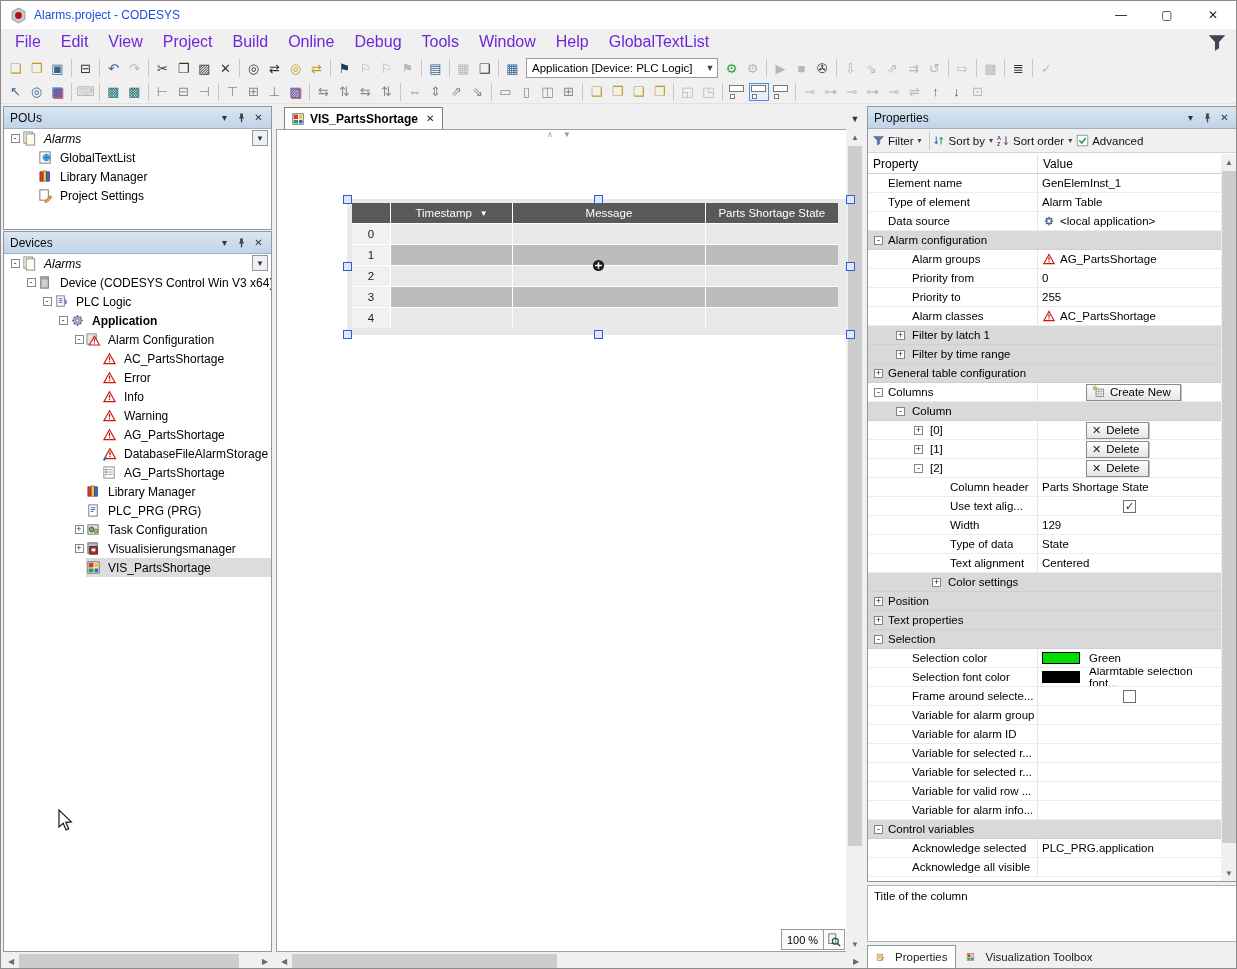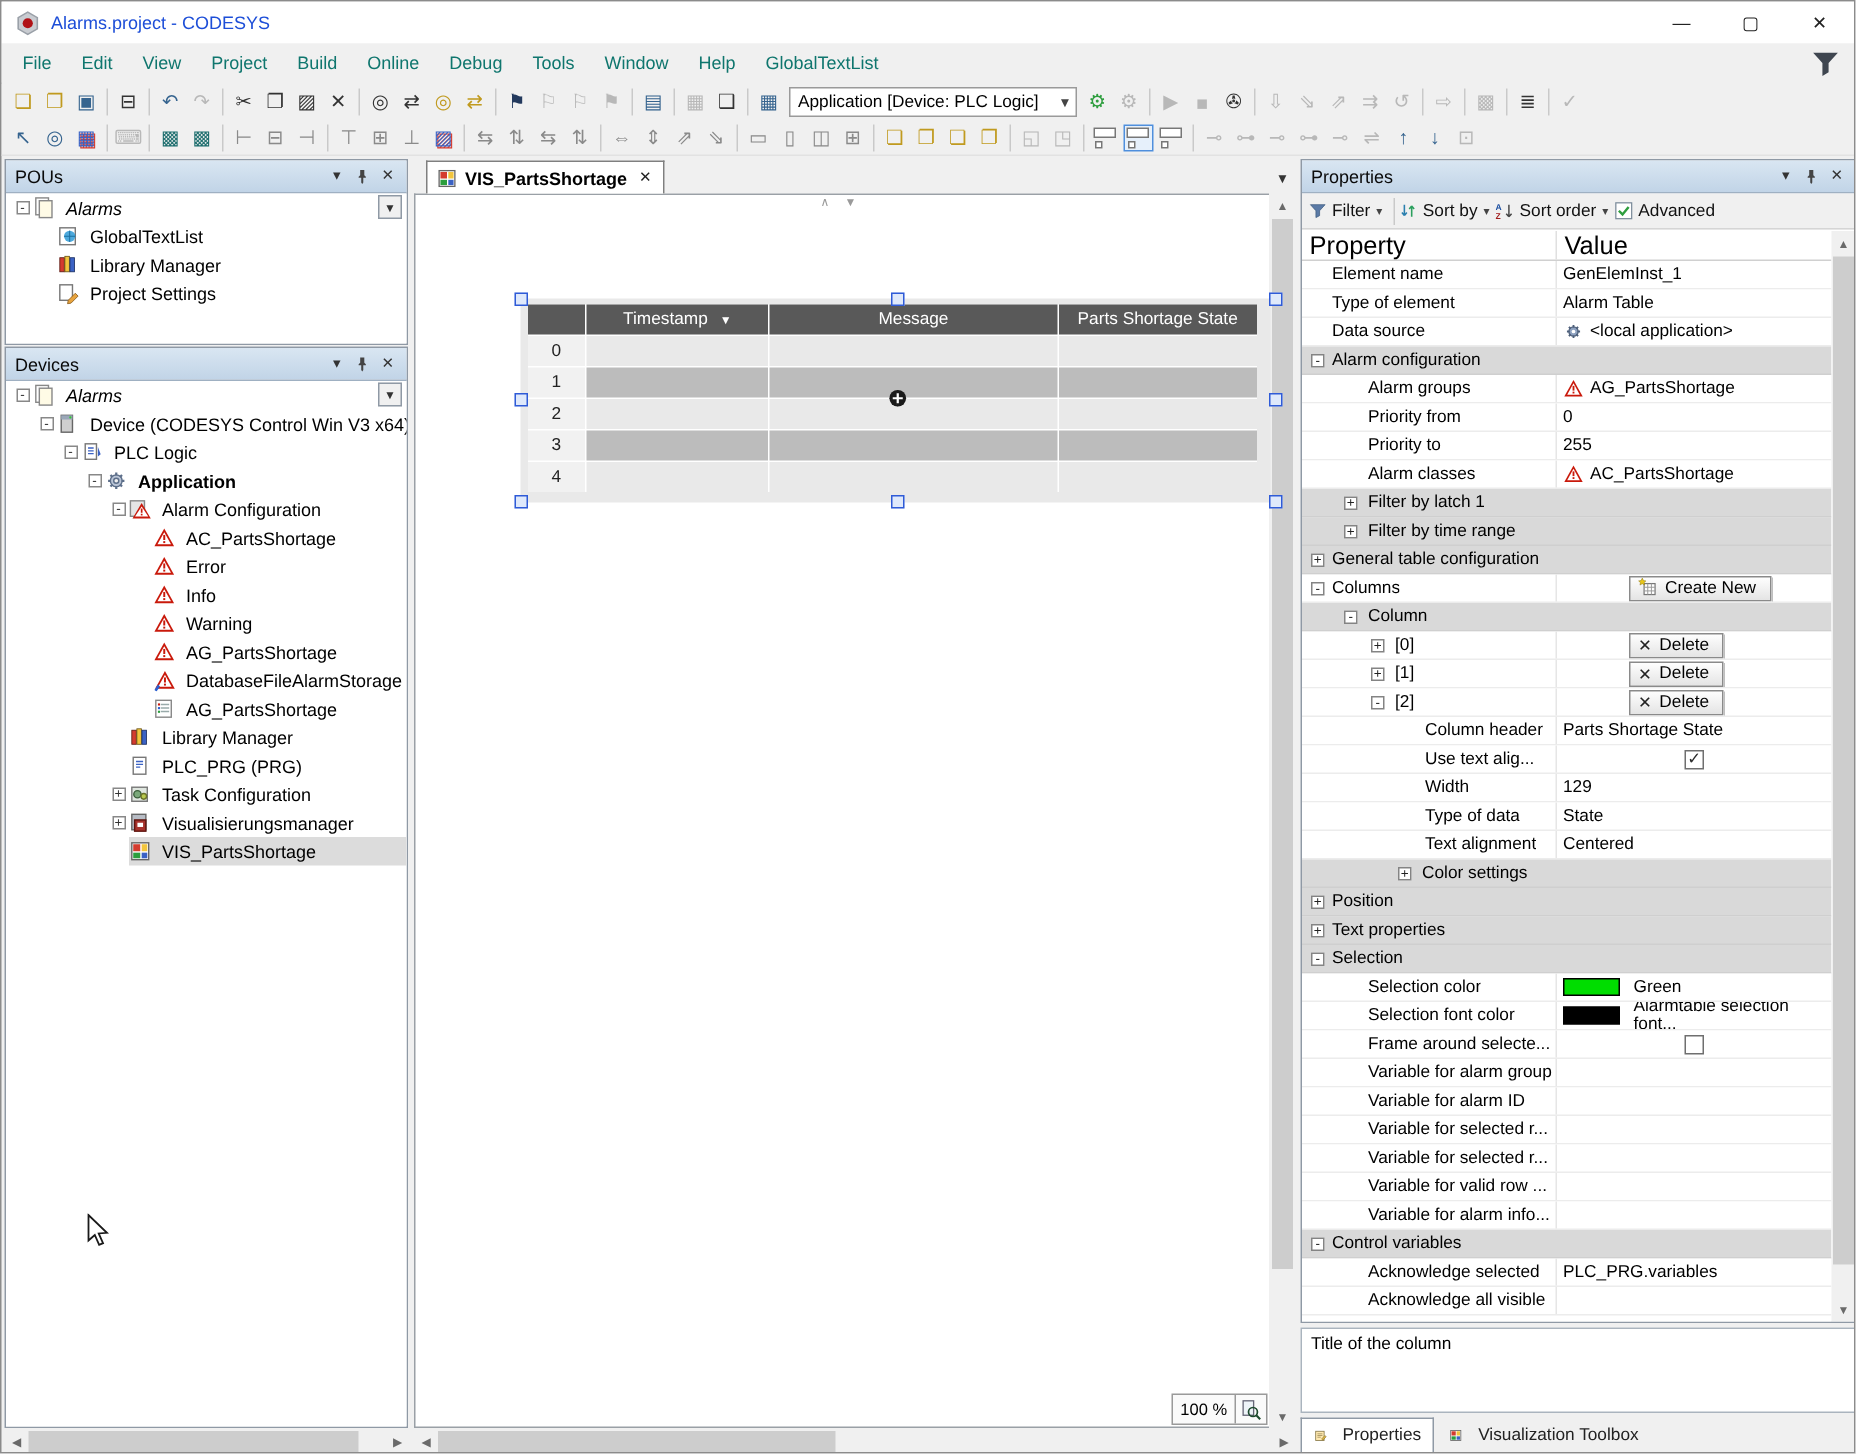--- a/index.html
+++ b/index.html
@@ -6,21 +6,21 @@
   *{box-sizing:border-box;font-family:"Liberation Sans","DejaVu Sans",sans-serif;}
   .app{position:relative;width:1237px;height:969px;background:#f0f0f0;overflow:hidden;border:1px solid #8b8b8b;}
   
   .titlebar{position:absolute;left:0;top:0;width:100%;height:28px;background:#ffffff;display:flex;align-items:center;}
   .titlebar .applogo{width:17px;height:17px;margin:0 7px 0 9px;}
   .titlebar .title{font-size:12px;color:#1d4ed8;}
   .wincontrols{position:absolute;right:0;top:0;height:28px;display:flex;}
   .winbtn{width:46px;height:28px;display:flex;align-items:center;justify-content:center;font-size:12px;color:#222;}
   
   .menubar{position:absolute;left:0;top:28px;width:100%;height:26px;background:#f0f0f0;display:flex;align-items:center;padding-left:4px;}
-  .menuitem{font-size:12px;color:#0f766e;padding:4px 10px;}
+  .menuitem{font-size:16px;color:#6d28d9;padding:4px 10px;}
   .menufunnel{position:absolute;right:8px;top:30px;width:22px;height:22px;}
   
   .toolbar{position:absolute;left:0;width:100%;height:24px;background:#f0f0f0;display:flex;align-items:center;padding-left:4px;}
   .tb1{top:55px;} .tb2{top:79px;border-bottom:1px solid #e2e2e2;}
   .ic{width:21px;height:21px;display:flex;align-items:center;justify-content:center;font-size:13px;color:#4a4a4a;flex:none;}
   .ic.dis{color:#b8b8b8;} .ic.blue{color:#36648f;} .ic.gold{color:#c09a1f;} .ic.green{color:#2e9e3e;}
   .ic.navy{color:#23395d;} .ic.teal{color:#1f6f6f;} .ic.dark{color:#333;} .ic.col{color:#3b62c4;text-shadow:1px 1px 0 #d43b2f;}
   .ic.gray{color:#8a8a8a;}
   .tbdiv{width:1px;height:18px;background:#c9c9c9;margin:0 3px;flex:none;}
   .appselector{height:20px;width:192px;border:1px solid #9a9a9a;background:#fff;display:flex;align-items:center;margin:0 3px;flex:none;}
@@ -78,21 +78,21 @@
   .zoomval{width:42px;display:flex;align-items:center;justify-content:center;font-size:11px;border-right:1px solid #9a9a9a;}
   .zoomicon{width:20px;display:flex;align-items:center;justify-content:center;}
   .zoomicon svg{width:14px;height:14px;}
   
   .props{left:866px;top:105px;width:371px;height:776px;}
   .ptoolbar{height:24px;background:#f0f0f0;border-bottom:1px solid #d5d5d5;display:flex;align-items:center;padding-left:4px;font-size:11.5px;color:#111;}
   .ptool{display:flex;align-items:center;margin-right:4px;}
   .ptool svg{width:13px;height:13px;margin-right:3px;}
   .ptool .dd{font-size:8px;color:#444;margin-left:4px;}
   .pgrid{position:absolute;left:0;top:47px;right:16px;bottom:0;overflow:hidden;background:#fff;}
-  .pghead{height:20px;display:flex;align-items:center;border-bottom:1px solid #d0d0d0;font-size:17px;background:#fff;}
+  .pghead{height:20px;display:flex;align-items:center;border-bottom:1px solid #d0d0d0;font-size:12px;background:#fff;}
   .pghead .hn{width:169px;padding-left:5px;} .pghead .hv{flex:1;padding-left:5px;border-left:1px solid #e0e0e0;height:100%;display:flex;align-items:center;}
   .prow{height:19px;display:flex;align-items:center;border-bottom:1px solid #ececec;background:#fff;font-size:11.5px;}
   .prow.sec{background:#d9d9d9;border-bottom:1px solid #cfcfcf;}
   .pname{width:169px;height:100%;display:flex;align-items:center;position:relative;flex:none;}
   .pname .plabel{white-space:nowrap;overflow:hidden;}
   .pval{flex:1;height:100%;display:flex;align-items:center;border-left:1px solid #e6e6e6;padding-left:4px;position:relative;overflow:hidden;}
   .pval.center{justify-content:center;padding-left:0;}
   .pexp{position:absolute;width:9px;height:9px;border:1px solid #848484;background:#fff;font-size:9px;line-height:7px;text-align:center;color:#222;}
   .secname{flex:1;height:100%;display:flex;align-items:center;position:relative;}
   .pvicon{width:15px;height:14px;margin-right:3px;flex:none;}
@@ -1054,21 +1054,21 @@
           <div class="secname">
             <span class="pexp" style="left: 6px;">-</span>
             <span class="plabel" style="padding-left: 20px;">Control variables</span>
           </div>
         </div>
         <div class="prow">
           <div class="pname">
             <span class="plabel" style="padding-left: 44px;">Acknowledge selected</span>
           </div>
           <div class="pval">
-            <span>PLC_PRG.variables</span>
+            <span>PLC_PRG.application</span>
           </div>
         </div>
         <div class="prow">
           <div class="pname">
             <span class="plabel" style="padding-left: 44px;">Acknowledge all visible</span>
           </div>
           <div class="pval">
             <span></span>
           </div>
         </div>

